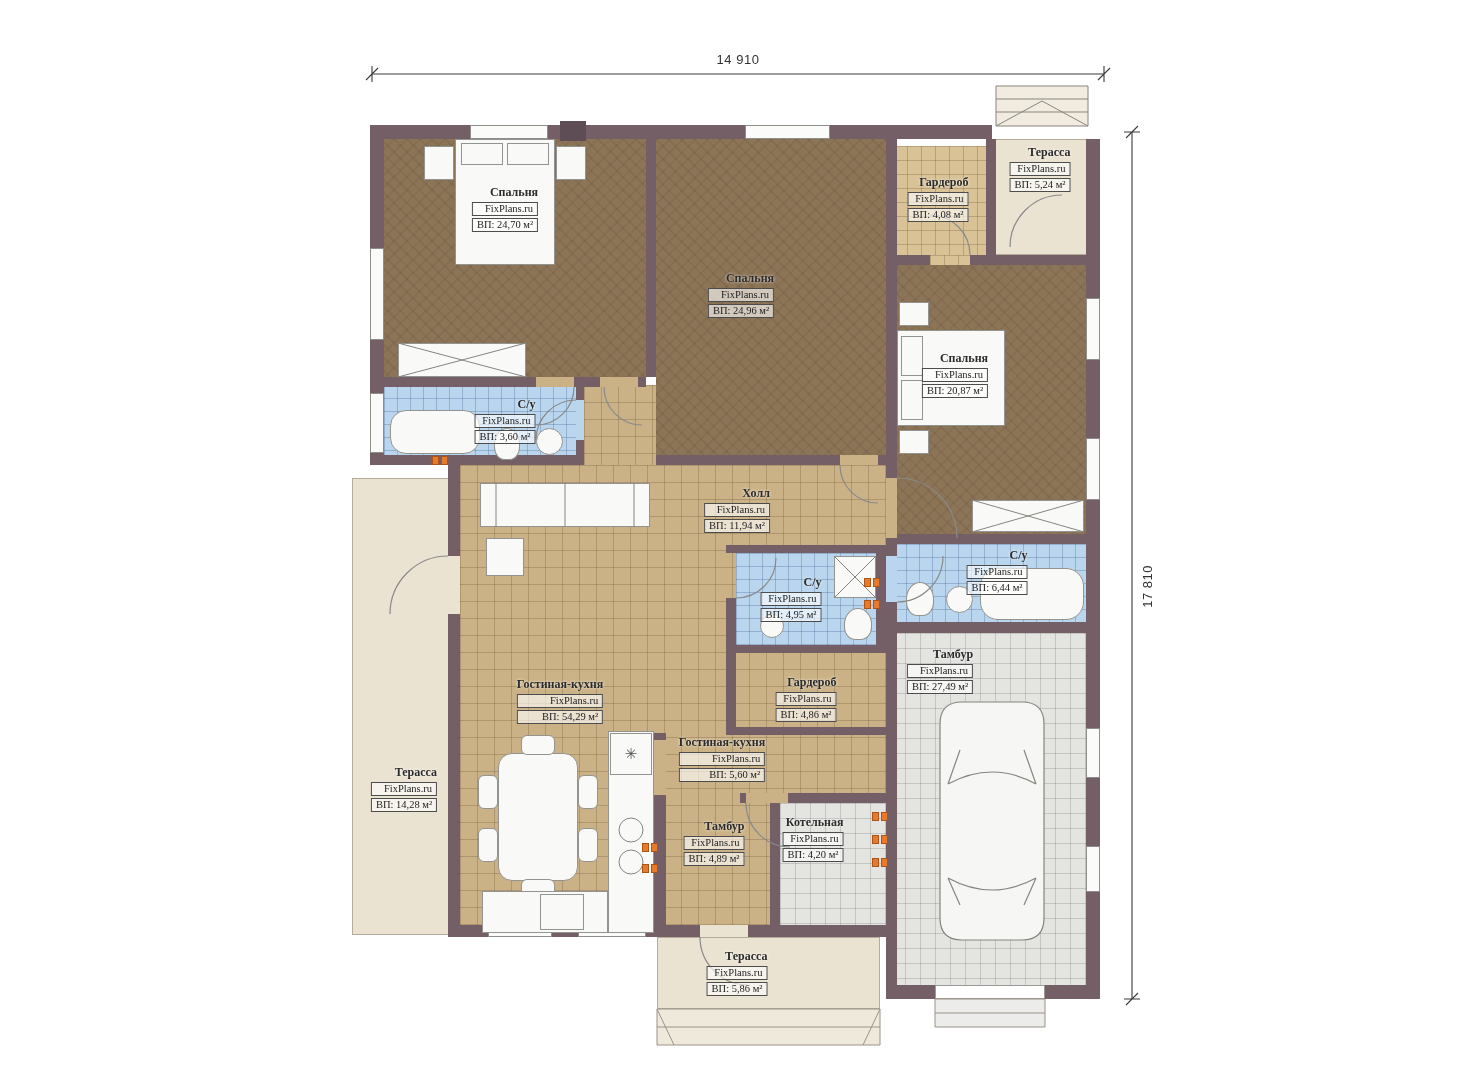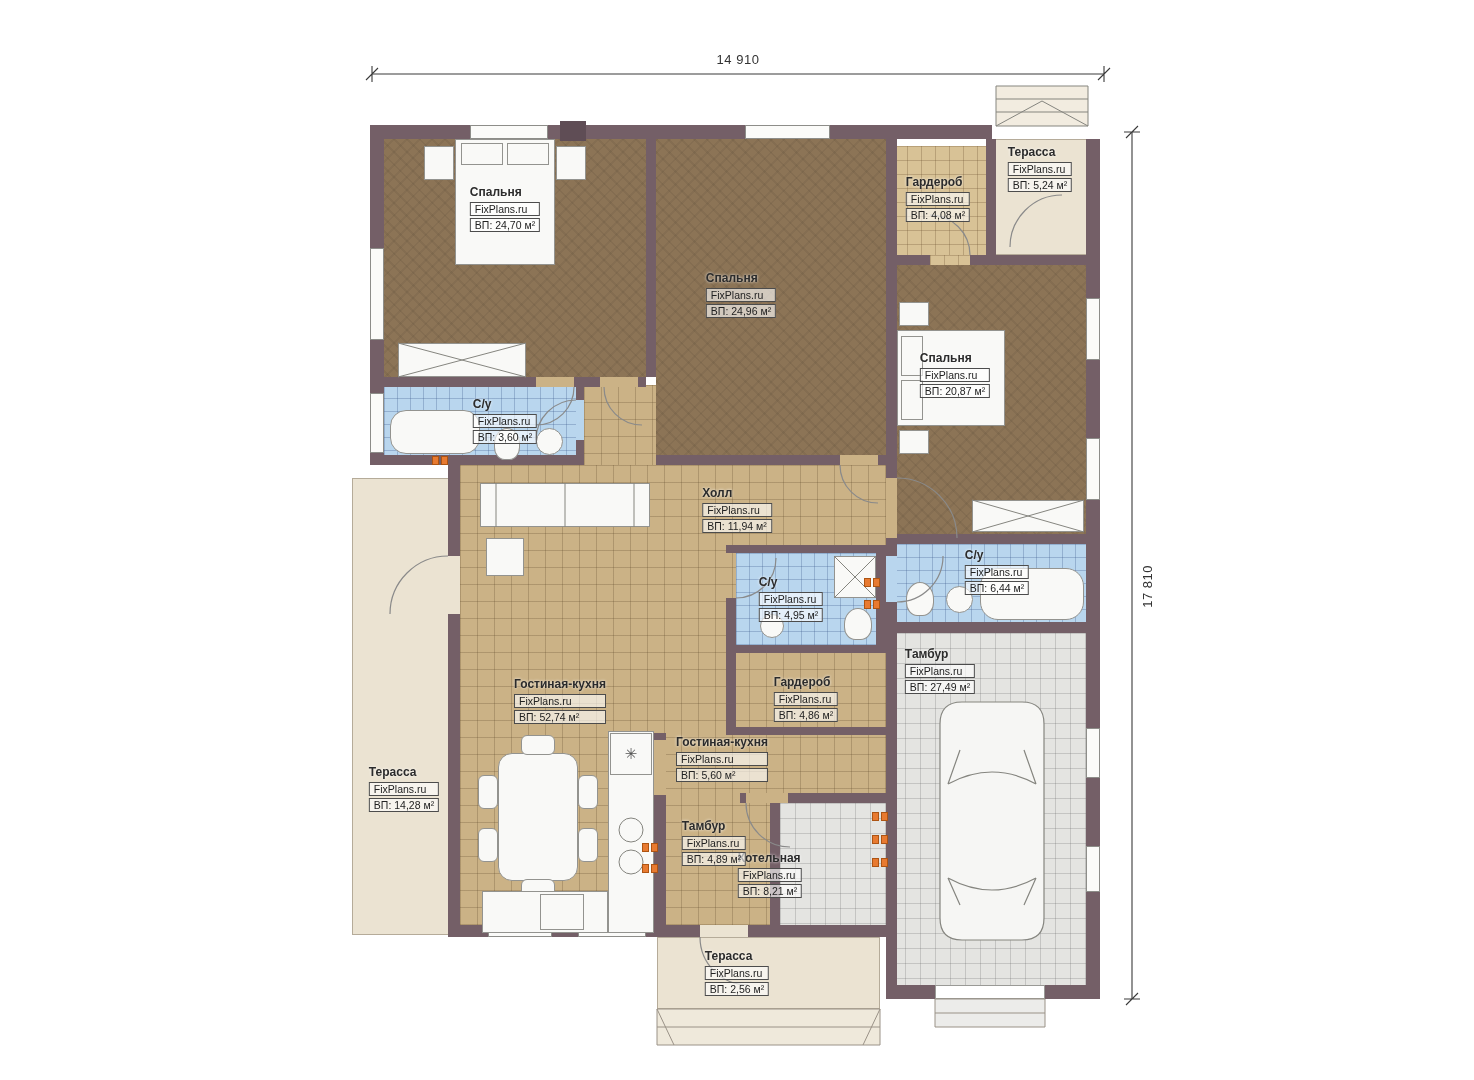--- a/index.html
+++ b/index.html
@@ -31,21 +31,21 @@
   .wall{background:#745f67;}
   .win{background:#fbfbf9;border:1px solid #8d8d89;box-sizing:border-box;}
   .gap-tan{background-color:#cbb286;}
   .gap-blue{background-color:#b9d6ee;}
   .gap-cream{background:#ebe3d2;}
   .gap-white{background:#ffffff;border:1px solid #9a9a96;box-sizing:border-box;}
   
   .furn{background:#f9f9f7;border:1px solid #93938f;box-sizing:border-box;}
   .round{border-radius:50%;}
   
-  .room-label{position:absolute;transform:translateX(-50%);text-align:left;z-index:30;line-height:1.15;}
+  .room-label{position:absolute;transform:translateX(-50%);text-align:right;z-index:30;line-height:1.15;font-family:Liberation Serif, serif;}
   .rl-name{font-size:12px;font-weight:bold;color:#2b2b2b;white-space:nowrap;
            text-shadow:0 0 3px rgba(255,255,255,.9);}
   .rl-box{font-size:10.5px;border:1px solid #4c4c4c;background:rgba(255,255,255,.62);
           padding:0 4px;margin-top:2px;white-space:nowrap;color:#222;}
   
   .outlet{display:flex;gap:2px;z-index:25;}
   .outlet span{display:block;width:7px;height:9px;background:#e87a30;border:1px solid #ad5413;box-sizing:border-box;}
   
   .dim-label{font-size:13px;color:#333;letter-spacing:.5px;}
   .dim-label-v{writing-mode:vertical-rl;transform:rotate(180deg);}
@@ -311,46 +311,46 @@
     <div class="rl-box">ВП: 6,44 м²</div>
   </div>
   <div class="room-label" style="left:940px;top:648px;">
     <div class="rl-name">Тамбур</div>
     <div class="rl-box">FixPlans.ru</div>
     <div class="rl-box">ВП: 27,49 м²</div>
   </div>
   <div class="room-label" style="left:560px;top:678px;">
     <div class="rl-name">Гостиная-кухня</div>
     <div class="rl-box">FixPlans.ru</div>
-    <div class="rl-box">ВП: 52,74 м²</div>
+    <div class="rl-box">ВП: 54,29 м²</div>
   </div>
   <div class="room-label" style="left:806px;top:676px;">
     <div class="rl-name">Гардероб</div>
     <div class="rl-box">FixPlans.ru</div>
     <div class="rl-box">ВП: 4,86 м²</div>
   </div>
   <div class="room-label" style="left:722px;top:736px;">
     <div class="rl-name">Гостиная-кухня</div>
     <div class="rl-box">FixPlans.ru</div>
     <div class="rl-box">ВП: 5,60 м²</div>
   </div>
-  <div class="room-label" style="left:770px;top:816px;margin-top:36px;">
+  <div class="room-label" style="left:813px;top:816px;">
     <div class="rl-name">Котельная</div>
     <div class="rl-box">FixPlans.ru</div>
-    <div class="rl-box">ВП: 8,21 м²</div>
+    <div class="rl-box">ВП: 4,20 м²</div>
   </div>
   <div class="room-label" style="left:714px;top:820px;">
     <div class="rl-name">Тамбур</div>
     <div class="rl-box">FixPlans.ru</div>
     <div class="rl-box">ВП: 4,89 м²</div>
   </div>
   <div class="room-label" style="left:404px;top:766px;">
     <div class="rl-name">Терасса</div>
     <div class="rl-box">FixPlans.ru</div>
     <div class="rl-box">ВП: 14,28 м²</div>
   </div>
   <div class="room-label" style="left:737px;top:950px;">
     <div class="rl-name">Терасса</div>
     <div class="rl-box">FixPlans.ru</div>
-    <div class="rl-box">ВП: 2,56 м²</div>
+    <div class="rl-box">ВП: 5,86 м²</div>
   </div>
 
 </div>
 
 </body></html>

